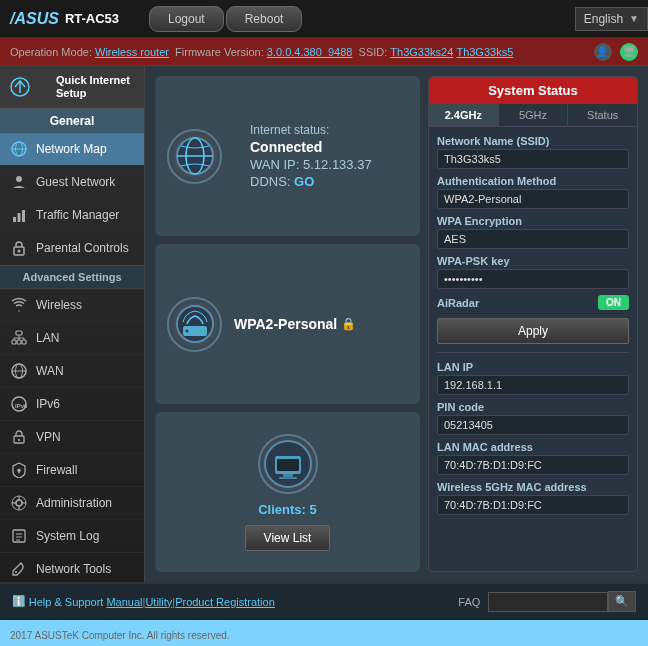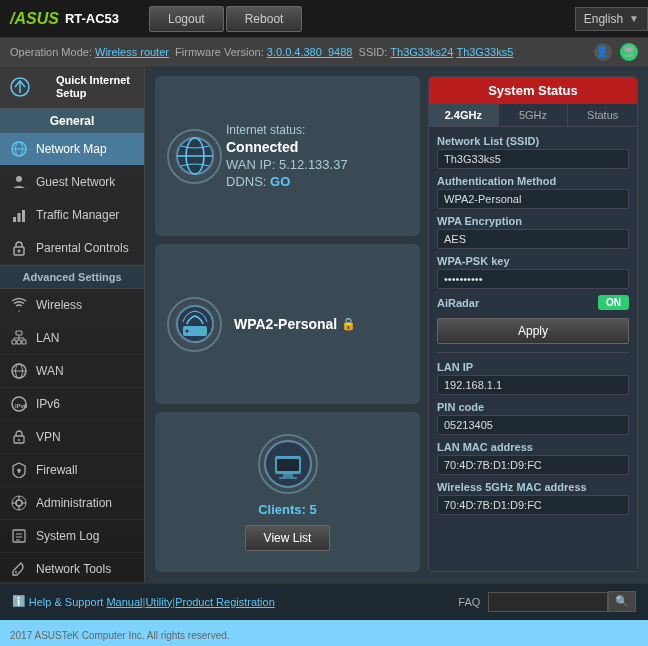--- a/index.html
+++ b/index.html
@@ -1,29 +1,29 @@
 <!DOCTYPE html>
 <html><head>
   <meta charset="utf-8">
   <style>
     * { box-sizing: border-box; margin: 0; padding: 0; }
     body { width: 648px; height: 646px; font-family: Arial, sans-serif; font-size: 12px; background: #1a1a1a; color: #ccc; overflow: hidden; }
 
     
     .header { display: flex; align-items: center; background: #1a1a1a; height: 38px; border-bottom: 1px solid #333; }
     .header-logo { display: flex; align-items: center; padding: 0 10px; width: 145px; }
-    .logo-asus { color: #84cc16; font-weight: bold; font-size: 16px; font-style: italic; }
+    .logo-asus { color: #7dd3fc; font-weight: bold; font-size: 16px; font-style: italic; }
     .logo-model { color: #fff; font-size: 13px; font-weight: bold; margin-left: 6px; }
     .header-buttons { display: flex; flex: 1; gap: 2px; padding: 0 4px; }
-    .header-btn { background: linear-gradient(to bottom, #555, #333); color: #ccc; border: 1px solid #666; padding: 5px 18px; cursor: pointer; font-size: 12px; border-radius: 2px; }
+    .header-btn { background: linear-gradient(to bottom, #555, #333); color: #ccc; border: 1px solid #666; padding: 5px 18px; cursor: pointer; font-size: 12px; border-radius: 9px; }
     .header-lang { display: flex; align-items: center; margin-left: auto; background: #333; border: 1px solid #555; padding: 4px 8px; color: #ccc; font-size: 12px; cursor: pointer; }
     .header-lang-arrow { margin-left: 6px; color: #aaa; font-size: 10px; }
 
     
-    .info-bar { background: #404040; padding: 4px 10px; font-size: 11px; color: #aaa; display: flex; align-items: center; border-bottom: 1px solid #444; height: 28px; }
+    .info-bar { background: #7f1d1d; padding: 4px 10px; font-size: 11px; color: #aaa; display: flex; align-items: center; border-bottom: 1px solid #444; height: 28px; }
     .info-bar a { color: #5bc8f5; text-decoration: underline; cursor: pointer; }
     .info-bar-icons { margin-left: auto; display: flex; gap: 8px; }
     .info-icon { width: 18px; height: 18px; background: #555; border-radius: 50%; display: flex; align-items: center; justify-content: center; font-size: 10px; cursor: pointer; }
 
     
     .main-layout { display: flex; height: calc(646px - 66px - 28px - 36px); }
 
     
     .sidebar { width: 145px; background: linear-gradient(to bottom, #2d2d2d, #1e1e1e); border-right: 1px solid #444; flex-shrink: 0; overflow-y: auto; }
     .sidebar-quick { display: flex; align-items: center; padding: 8px 10px; background: #3a3a3a; cursor: pointer; border-bottom: 1px solid #555; gap: 18px; }
@@ -33,21 +33,21 @@
     .sidebar-item { display: flex; align-items: center; padding: 7px 10px; cursor: pointer; border-bottom: 1px solid #2a2a2a; color: #ccc; font-size: 12px; }
     .sidebar-item.active { background: #4a7a9b; color: #fff; }
     .sidebar-item-icon { width: 18px; height: 18px; margin-right: 8px; flex-shrink: 0; display: flex; align-items: center; justify-content: center; }
     .sidebar-adv-section { background: #2a3a44; color: #aabbc5; padding: 5px 10px; font-size: 11px; font-weight: bold; text-align: center; border-top: 1px solid #444; border-bottom: 1px solid #444; }
 
     
     .content { flex: 1; background: #2d3740; display: flex; gap: 8px; padding: 10px; overflow: hidden; }
 
     
     .network-diagram { display: flex; flex-direction: column; gap: 8px; flex: 1; }
-    .diagram-card { background: #3a4a55; border-radius: 6px; padding: 12px; display: flex; align-items: center; gap: 4px; flex: 1; }
+    .diagram-card { background: #3a4a55; border-radius: 6px; padding: 12px; display: flex; align-items: center; gap: 28px; flex: 1; }
     .diagram-icon { width: 55px; height: 55px; border-radius: 50%; background: radial-gradient(circle, #5a6a75, #2d3740); display: flex; align-items: center; justify-content: center; border: 2px solid #5a7a8a; flex-shrink: 0; }
     .diagram-info { flex: 1; }
     .diagram-title { color: #aac8d8; font-size: 12px; margin-bottom: 2px; }
     .diagram-main { color: #fff; font-size: 14px; font-weight: bold; }
     .diagram-sub { color: #aac8d8; font-size: 13px; margin-top: 2px; }
     .diagram-sub a { color: #5bc8f5; cursor: pointer; text-decoration: none; font-weight: bold; }
     .security-card { background: #3a4a55; border-radius: 6px; padding: 12px; display: flex; align-items: center; gap: 12px; flex: 1; }
     .clients-card { background: #3a4a55; border-radius: 6px; padding: 12px; display: flex; flex-direction: column; align-items: center; justify-content: center; flex: 1; }
     .clients-count { color: #aac8d8; font-size: 13px; margin-top: 8px; }
     .clients-count span { color: #5bc8f5; font-weight: bold; }
@@ -354,21 +354,21 @@
     </div>
 
     <div class="system-status">
       <div class="ss-title">System Status</div>
       <div class="ss-tabs">
         <div class="ss-tab active">2.4GHz</div>
         <div class="ss-tab">5GHz</div>
         <div class="ss-tab">Status</div>
       </div>
       <div class="ss-body">
-        <div class="ss-field-label">Network List (SSID)</div>
+        <div class="ss-field-label">Network Name (SSID)</div>
         <div class="ss-field-value">Th3G33ks5</div>
 
         <div class="ss-field-label">Authentication Method</div>
         <div class="ss-field-value">WPA2-Personal</div>
 
         <div class="ss-field-label">WPA Encryption</div>
         <div class="ss-field-value">AES</div>
 
         <div class="ss-field-label">WPA-PSK key</div>
         <div class="ss-field-value">••••••••••</div>

